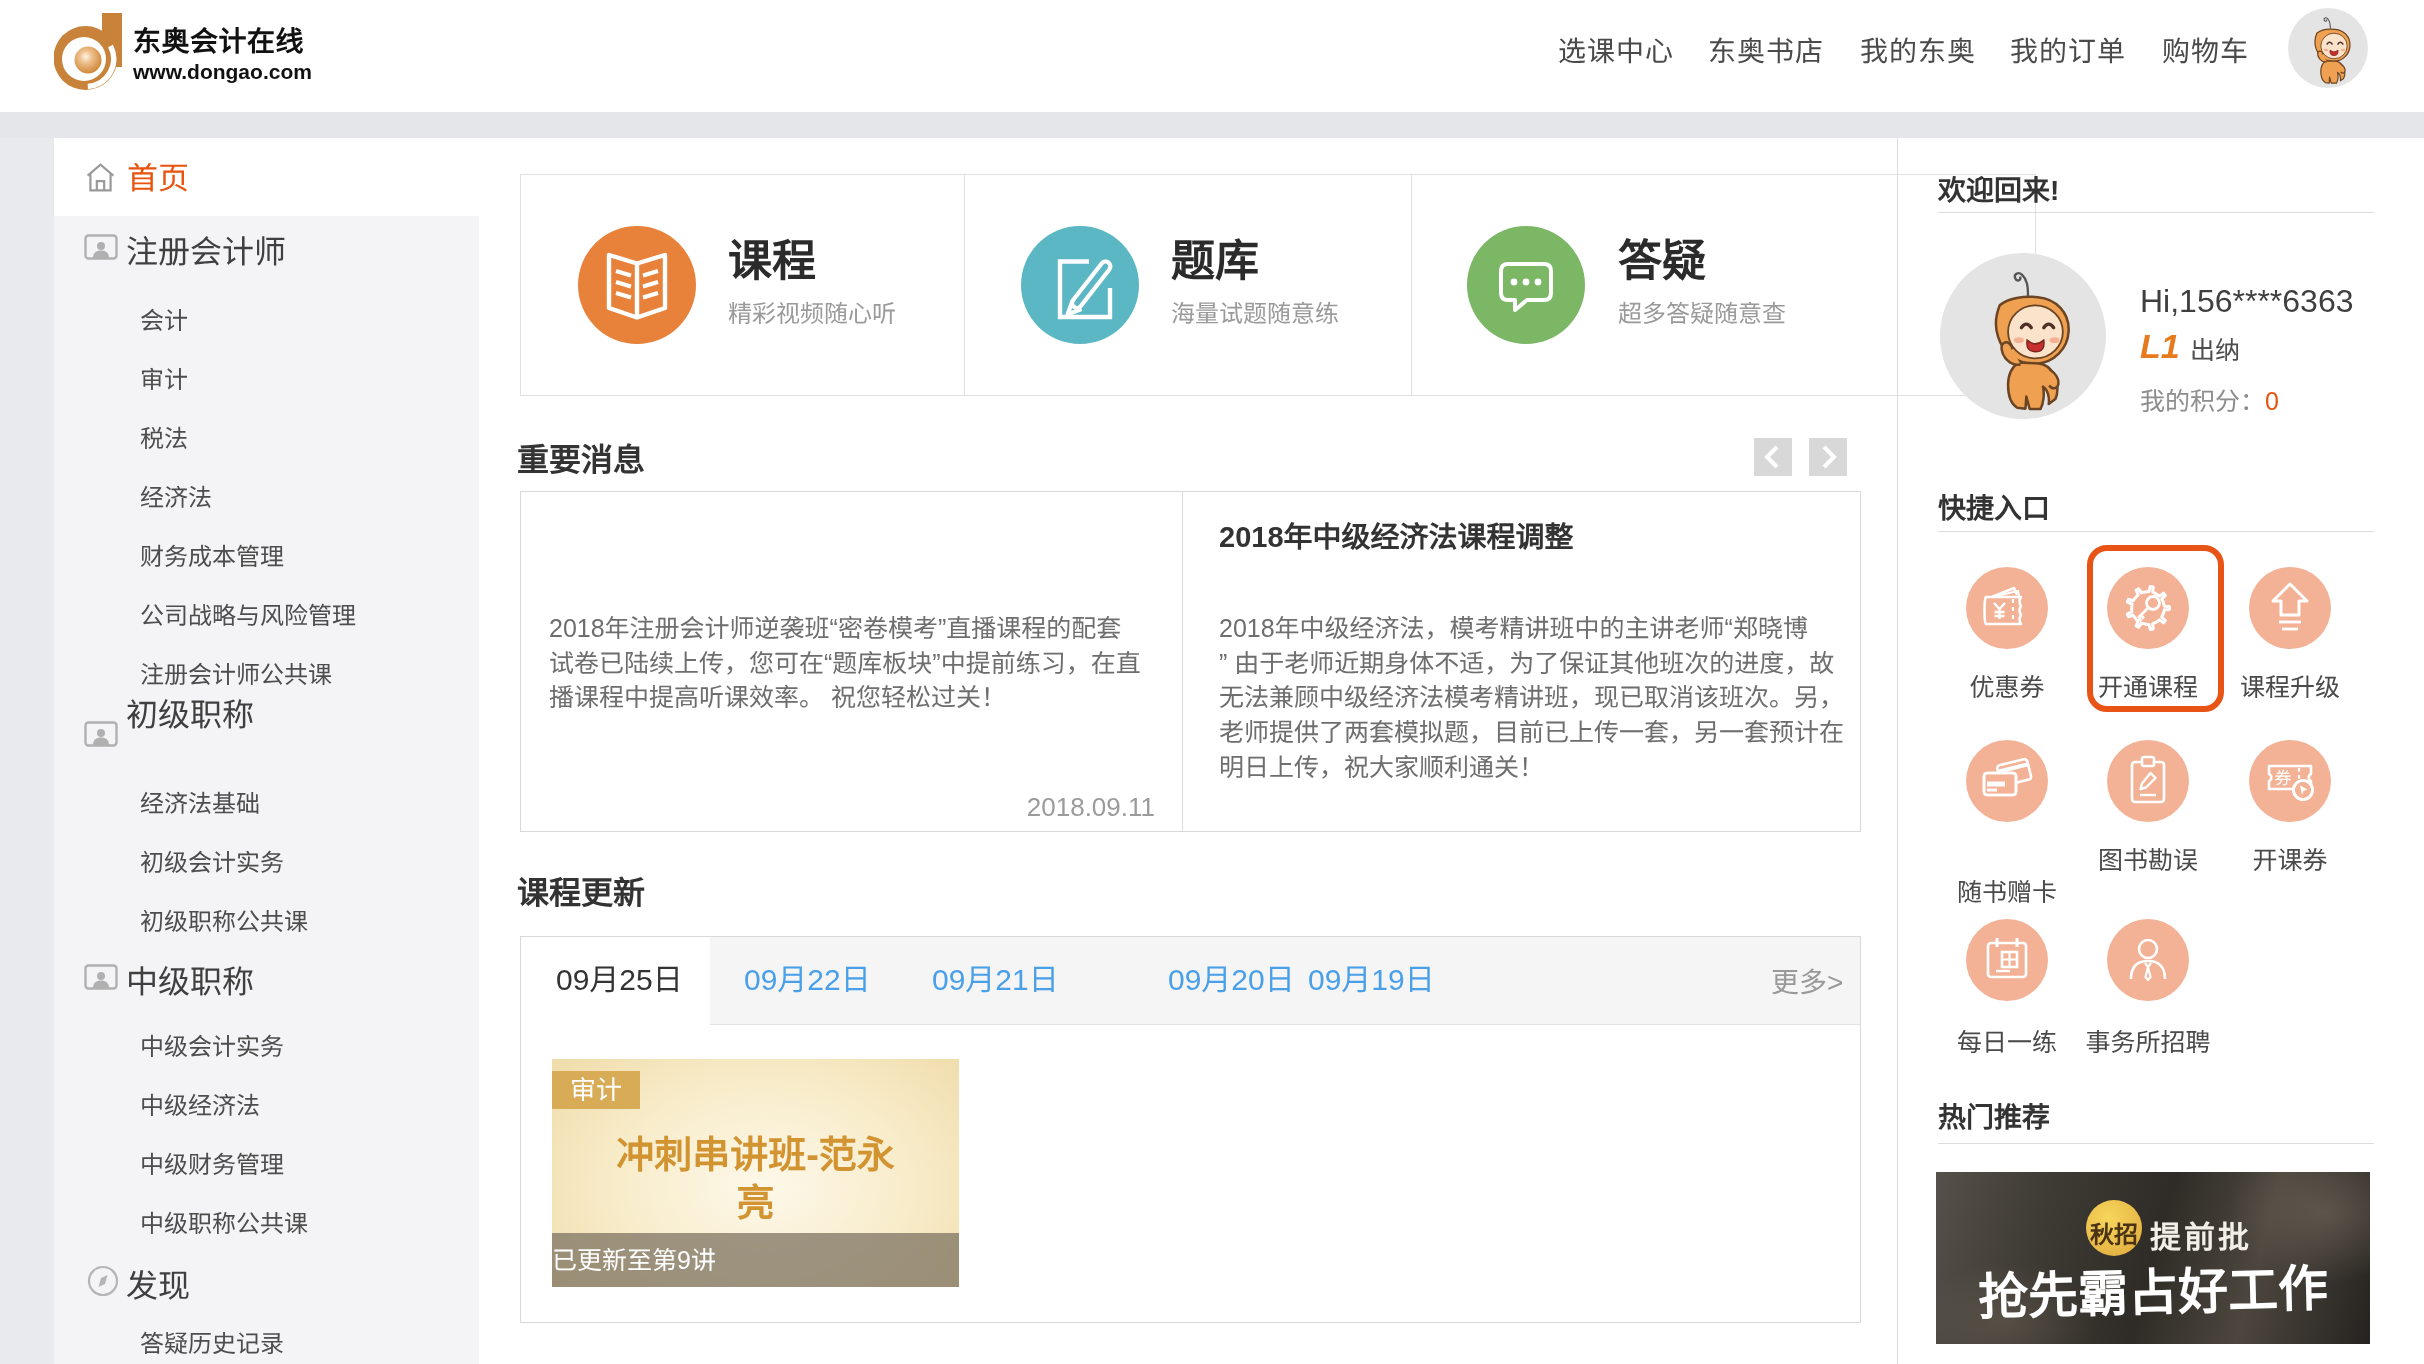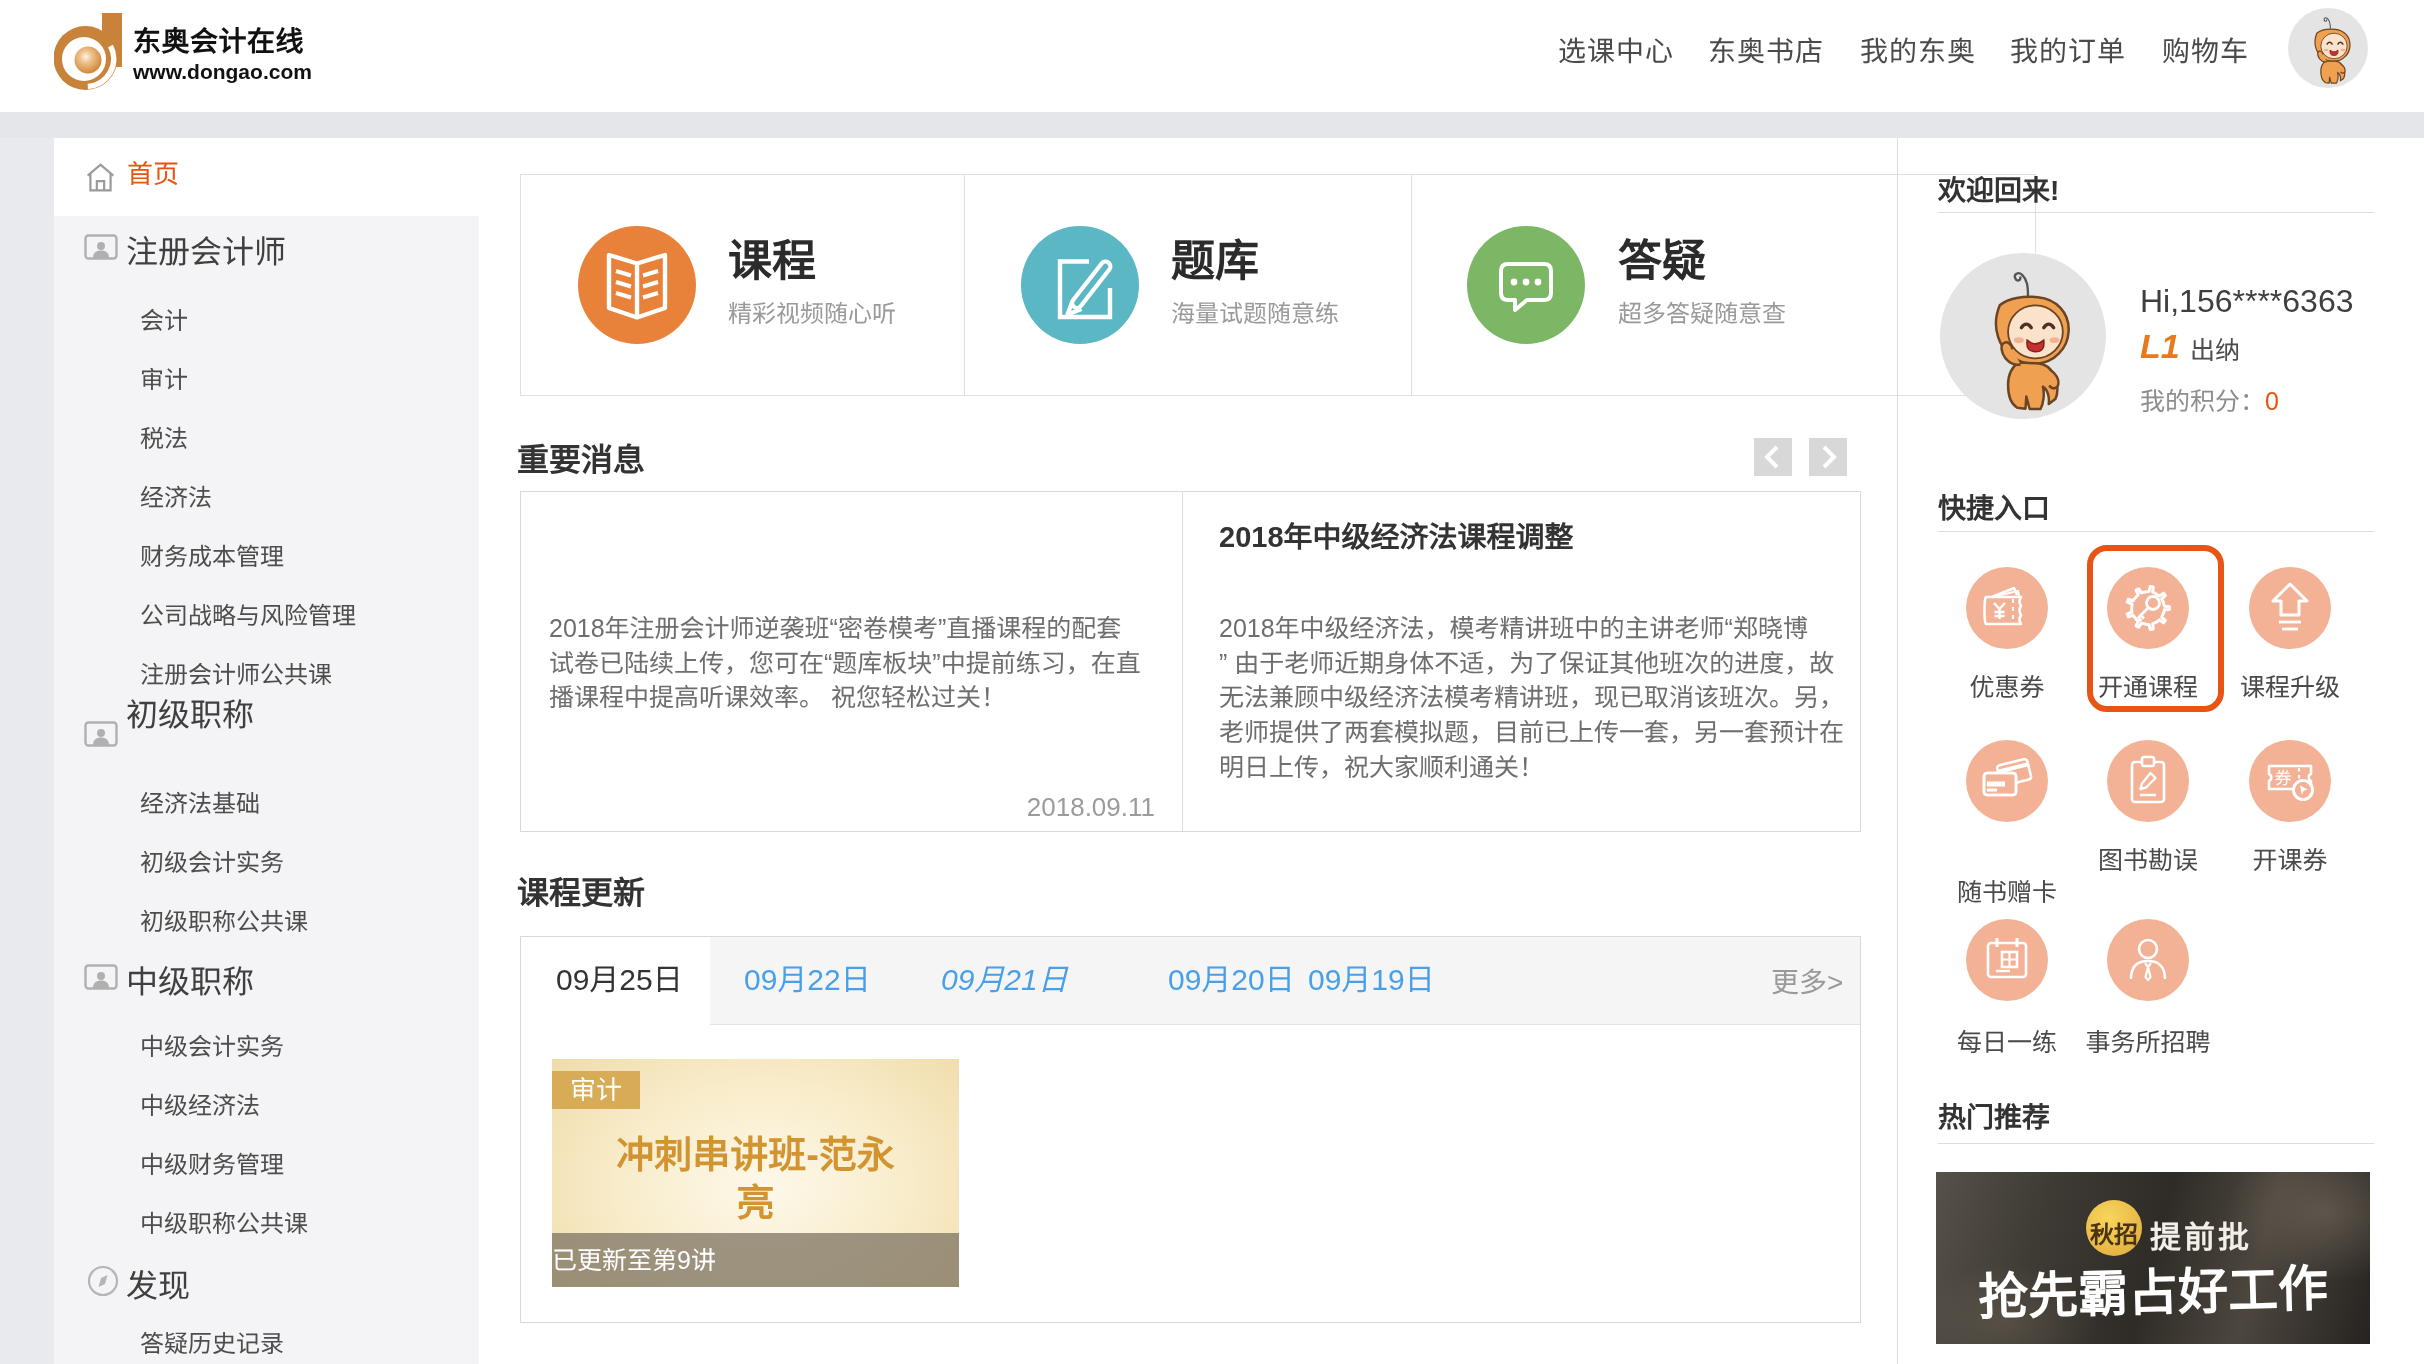--- a/index.html
+++ b/index.html
@@ -110,21 +110,21 @@
 <div id="grayband"></div>
 <div id="leftrail"></div>
 
 <div id="side">
   <div id="homerow"></div>
   <svg class="abs" style="left:30px; top:23px;" width="33" height="33" viewBox="0 0 36 36" fill="none" stroke="#9a9a9a" stroke-width="2.4">
       <path d="M4 16 L18 4 L32 16"></path>
       <path d="M7 14 V32 H29 V14"></path>
       <path d="M14 32 V22 H22 V32"></path>
     </svg>
-  <div class="abs" style="left:73px; top:15px; font-size:26px; color:#e8530e;">首页</div>
+  <div class="abs" style="left:73px; top:15px; font-size:31px; color:#e8530e;">首页</div>
 
   <svg class="abs lecticon" style="left:30px; top:94px;">
       <use href="#lect"></use>
     </svg>
   <div class="mi-head" style="top:88px;">注册会计师</div>
   <div class="mi-sub" style="top:163px;">会计</div>
   <div class="mi-sub" style="top:222px;">审计</div>
   <div class="mi-sub" style="top:281px;">税法</div>
   <div class="mi-sub" style="top:340px;">经济法</div>
   <div class="mi-sub" style="top:399px;">财务成本管理</div>
@@ -210,21 +210,21 @@
   <div class="newstitle" style="left:698px; top:21px;">2018年中级经济法课程调整</div>
   <div class="newsbody" style="left:698px; top:119px; width:642px;">2018年中级经济法，模考精讲班中的主讲老师“郑晓博<br>” 由于老师近期身体不适，为了保证其他班次的进度，故<br>无法兼顾中级经济法模考精讲班，现已取消该班次。另，<br>老师提供了两套模拟题，目前已上传一套，另一套预计在<br>明日上传，祝大家顺利通关！</div>
 </div>
 
 <div class="sectitle" style="left:517px; top:867px;">课程更新</div>
 <div id="updbox">
   <div class="tabbar"></div>
   <div class="tabactive"></div>
   <div class="tabdate" style="left:35px; color:#333;">09月25日</div>
   <div class="tabdate" style="left:223px;">09月22日</div>
-  <div class="tabdate" style="left:420px;font-style:italic;">09月21日</div>
+  <div class="tabdate" style="left:411px;">09月21日</div>
   <div class="tabdate" style="left:599px;margin-left:48px;">09月20日</div>
   <div class="tabdate" style="left:787px;">09月19日</div>
   <div class="abs" style="left:1250px; top:23px; font-size:28px; color:#999;">更多&gt;</div>
   <div id="ccard">
     <div id="ctag">审计</div>
     <div id="ctitle">冲刺串讲班-范永<br>亮</div>
     <div id="cstrip">已更新至第9讲</div>
   </div>
 </div>
 

